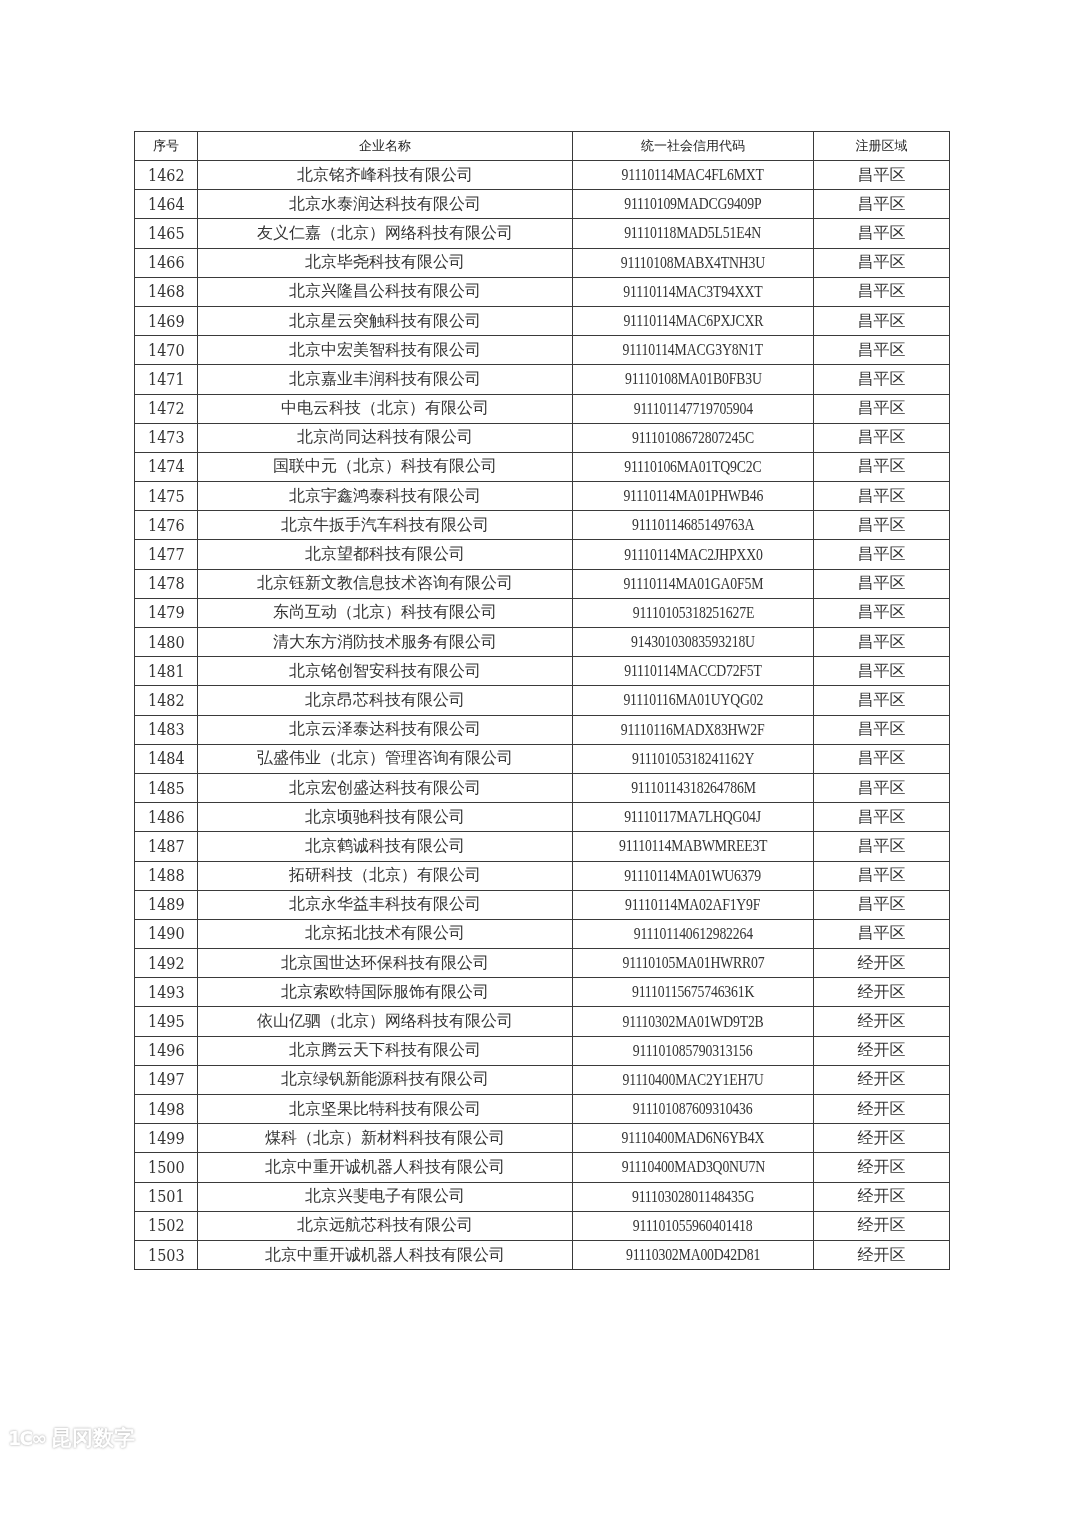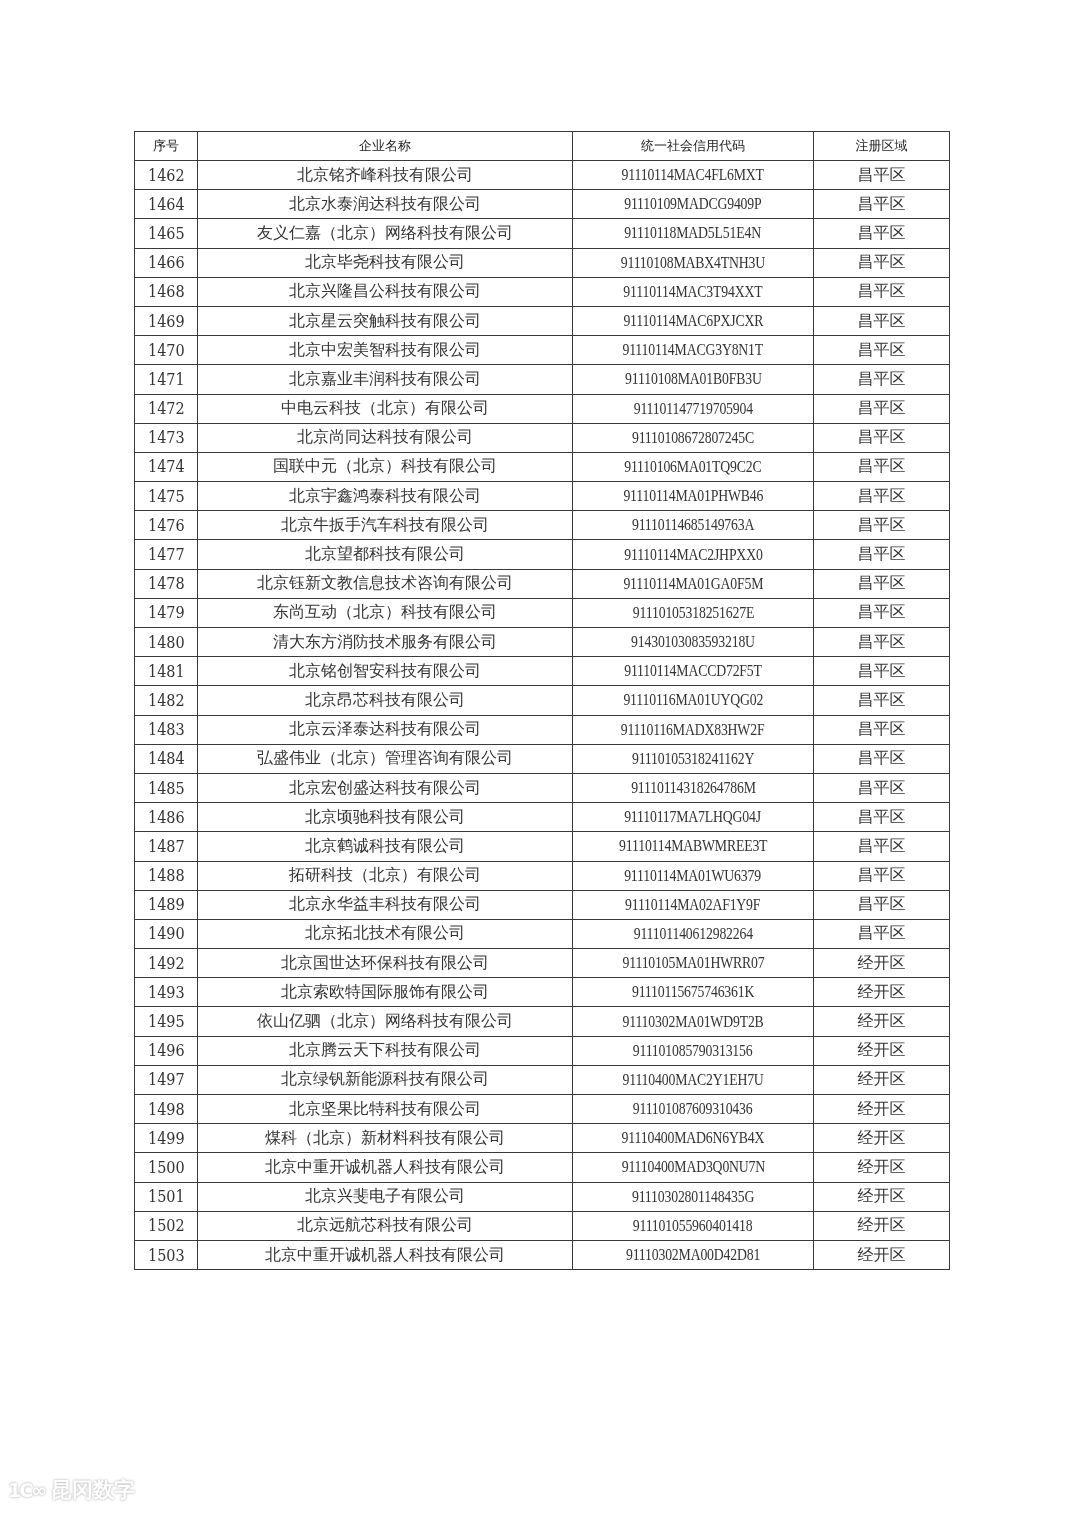--- a/index.html
+++ b/index.html
@@ -68,21 +68,21 @@
   td.cell-no span {
     display: inline-block;
     transform: scaleX(0.9);
   }
   table.reg-table thead tr { border-top: 1.5px solid #333; }
   table.reg-table tbody tr:last-child td { border-bottom: 1.5px solid #333; }
 
   .watermark {
     position: absolute;
     left: 8px;
-    top: 1476px;
+    top: 1424px;
     display: flex;
     align-items: center;
     gap: 6px;
     color: #ffffff;
     font-family: "DejaVu Sans", "Liberation Sans", sans-serif;
     font-size: 21px;
     font-weight: bold;
     text-shadow: 0 0 2px #b8b8b8, 0 0 3px #c8c8c8;
     opacity: 0.95;
   }

